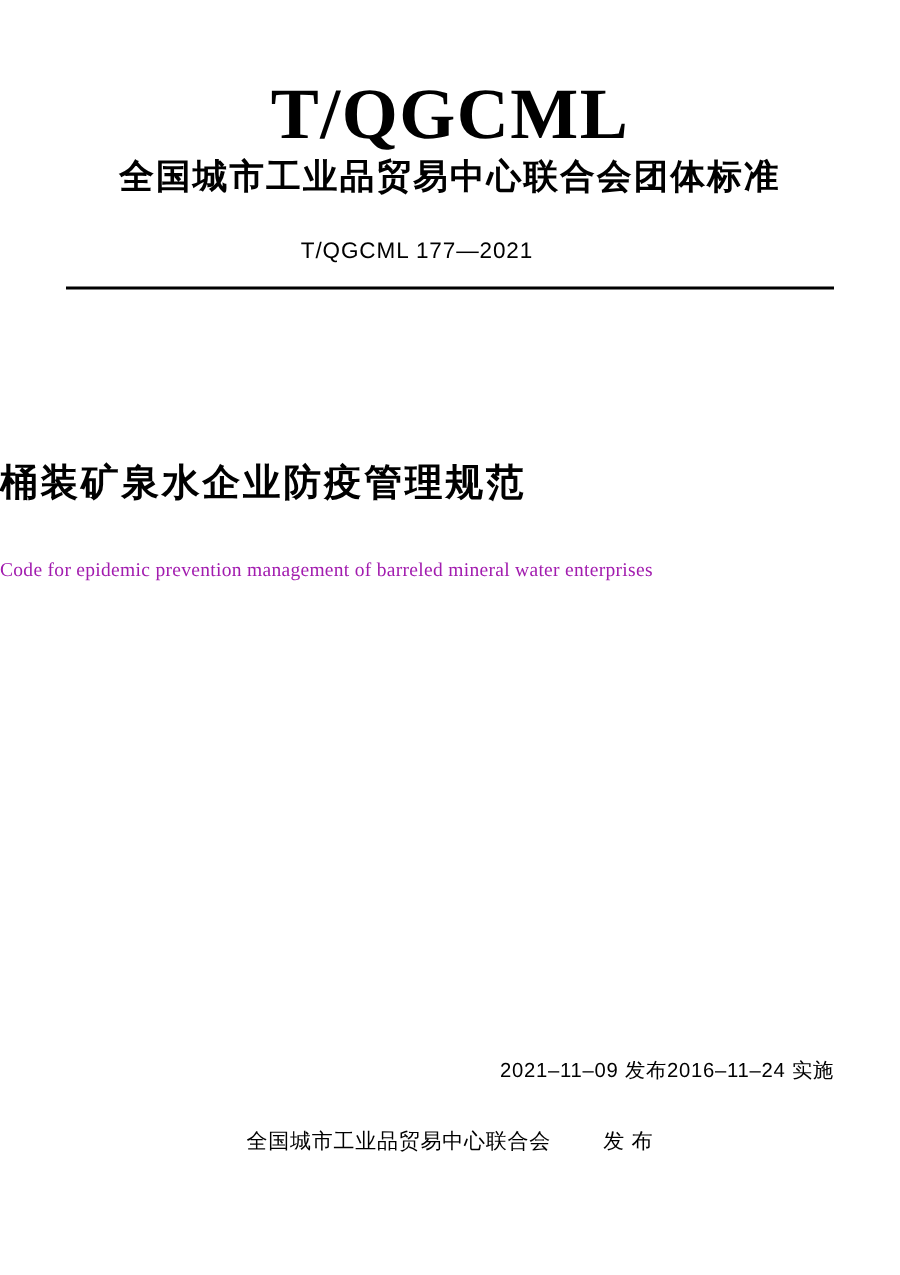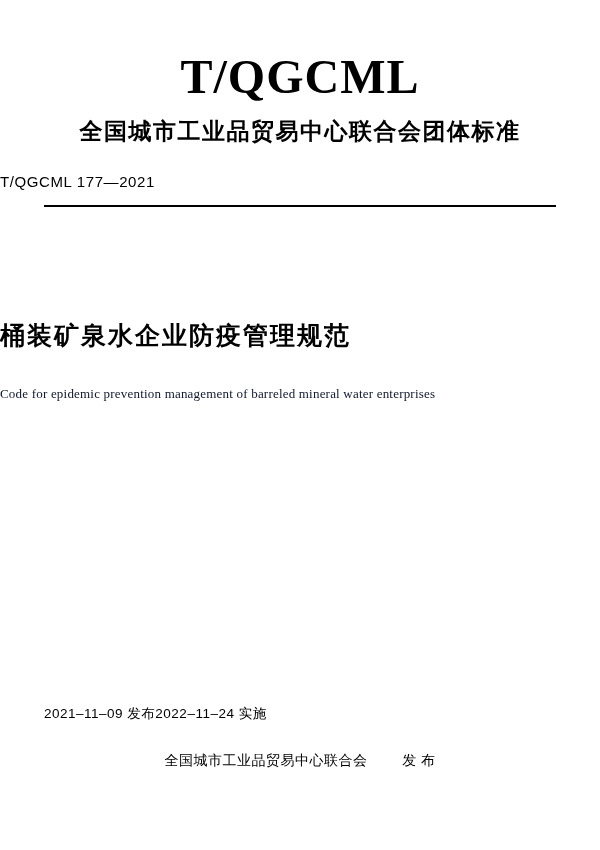--- a/index.html
+++ b/index.html
@@ -32,26 +32,25 @@
     font-weight: bold;
     letter-spacing: 1px;
     line-height: 1.05;
     margin: 0;
   }
   .org-line {
     font-family: "Liberation Sans", "DejaVu Sans", sans-serif;
     font-size: 23px;
     font-weight: bold;
     letter-spacing: 1.5px;
-    margin-top: 14px;
   }
   .std-number-row {
     margin-top: 26px;
     padding-right: 44px;
-    text-align: left;
+    text-align: center;
   }
   .std-number {
     font-family: "Liberation Sans", "DejaVu Sans", sans-serif;
     font-size: 15px;
     letter-spacing: 0.6px;
   }
   .rule {
     margin: 14px 44px 0 44px;
     height: 2px;
     background: #000000;
@@ -66,32 +65,32 @@
     font-family: "Liberation Sans", "DejaVu Sans", sans-serif;
     font-size: 25px;
     font-weight: bold;
     letter-spacing: 2px;
     margin: 0;
   }
   .doc-subtitle {
     margin-top: 34px;
     font-family: "Liberation Serif", "DejaVu Serif", serif;
     font-size: 13px;
-    color: #0f172a;
+    color: #a21caf;
     letter-spacing: 0.2px;
   }
 
   
   .dates {
     position: absolute;
     left: 44px;
     right: 44px;
     top: 705px;
     display: flex;
-    justify-content: flex-start;
+    justify-content: flex-end;
     font-family: "Liberation Sans", "DejaVu Sans", sans-serif;
     font-size: 13.5px;
     letter-spacing: 0.5px;
   }
   .issuer {
     position: absolute;
     left: 0;
     right: 0;
     top: 752px;
     text-align: center;
@@ -121,21 +120,21 @@
     <div class="rule"></div>
   </div>
 
   <div class="title-block">
     <h1 class="doc-title">桶装矿泉水企业防疫管理规范</h1>
     <div class="doc-subtitle">Code for epidemic prevention management of barreled mineral water enterprises</div>
   </div>
 
   <div class="dates">
     <span>2021‒11‒09 发布</span>
-    <span>2022‒11‒24 实施</span>
+    <span>2016‒11‒24 实施</span>
   </div>
 
   <div class="issuer">
     <span>全国城市工业品贸易中心联合会</span>
     <span class="gap"></span>
     <span>发  布</span>
   </div>
 
 </div>
 

